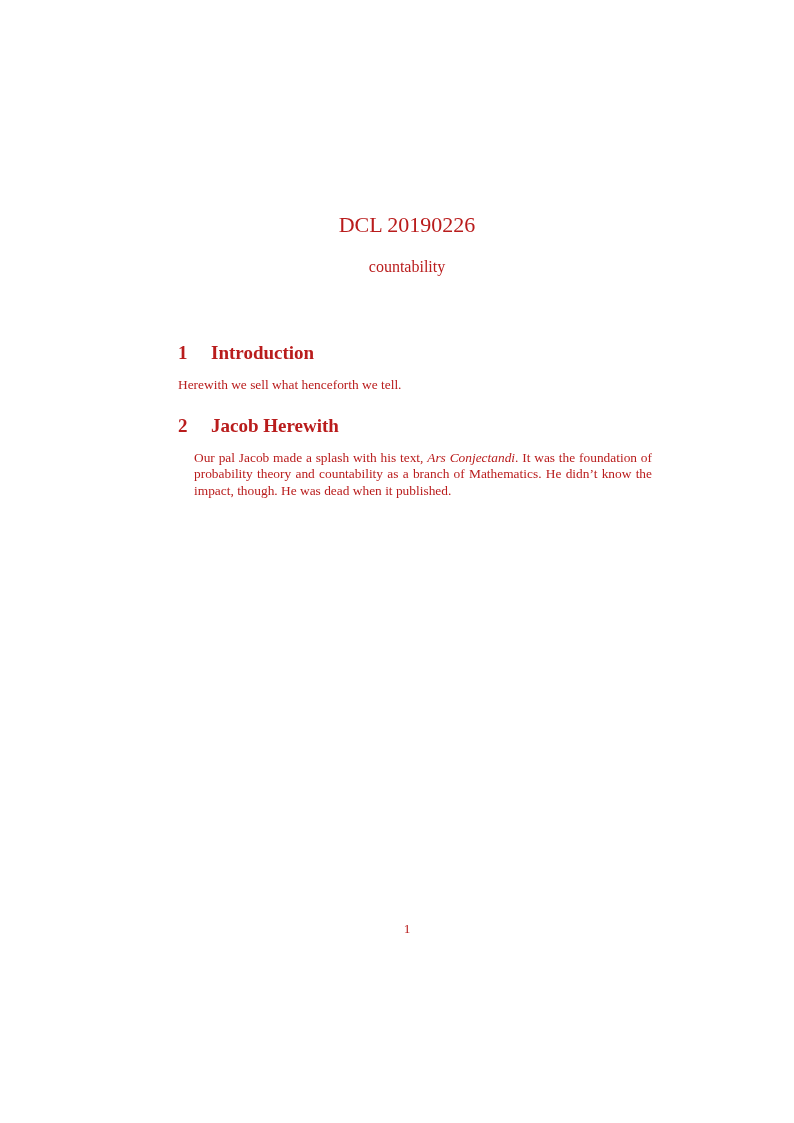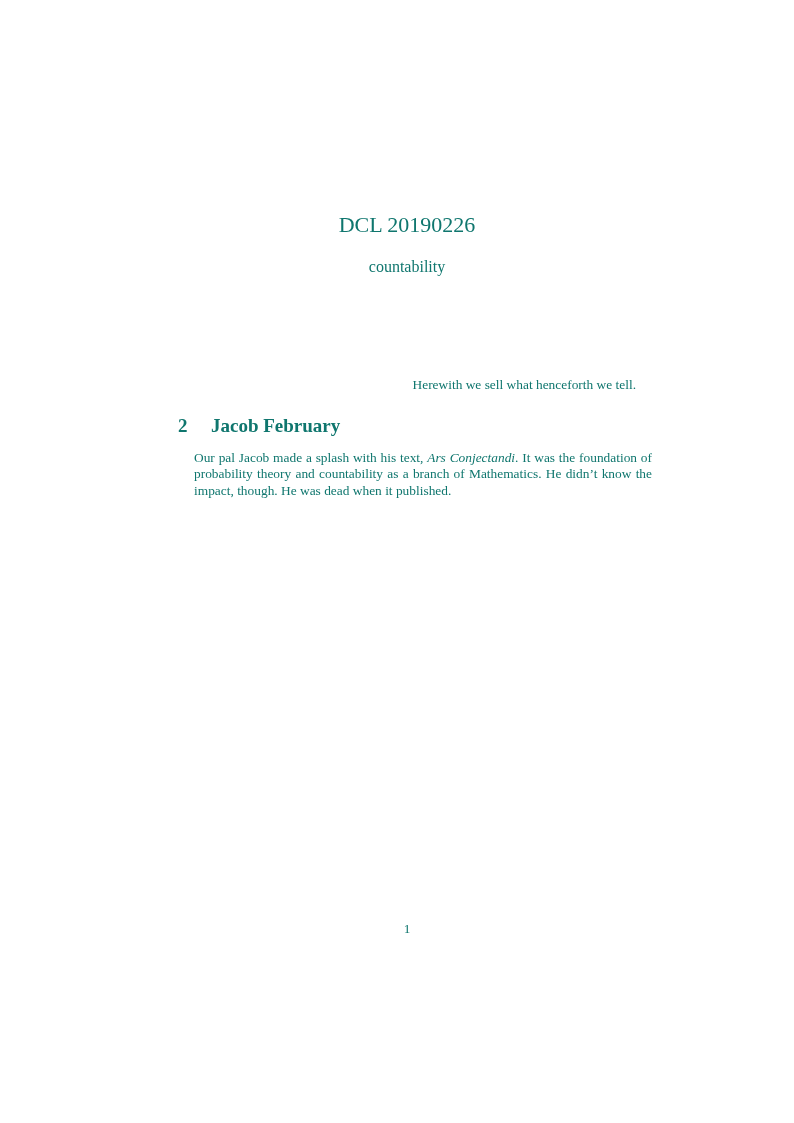--- a/index.html
+++ b/index.html
@@ -6,21 +6,21 @@
     margin: 0;
     padding: 0;
     background: #ffffff;
   }
   .page {
     position: relative;
     width: 794px;
     height: 1123px;
     background: #ffffff;
     font-family: "Liberation Serif", "DejaVu Serif", serif;
-    color: #0f766e;
+    color: #b91c1c;
     overflow: hidden;
   }
   .content-col {
     position: absolute;
     left: 178px;
     width: 458px;
   }
   .doc-title {
     top: 213px;
     font-size: 22px;
@@ -50,21 +50,21 @@
   .section-heading .sec-num {
     display: inline-block;
     width: 33px;
   }
   .s1 { top: 342px; }
   .s2 { top: 415px; }
   .body-text {
     font-size: 13.4px;
     line-height: 16.4px;
     margin: 0;
-    text-align: right;
+    text-align: left;
   }
   .b1 { top: 377px; }
   .b2 { top: 450px; text-align: justify; margin-left: 16px; }
   .italic { font-style: italic; }
   .page-number {
     top: 921px;
     font-size: 13.4px;
     line-height: 1.2;
     text-align: center;
   }
@@ -72,24 +72,27 @@
 </head>
 <body>
 
 <div class="page">
 
   <h1 class="content-col doc-title">DCL 20190226</h1>
 
   <div class="content-col doc-author">countability</div>
 
 
+  <div class="content-col section-heading s1">
+    <span class="sec-num">1</span><span class="sec-title">Introduction</span>
+  </div>
 
   <p class="content-col body-text b1">Herewith we sell what henceforth we tell.</p>
 
   <div class="content-col section-heading s2">
-    <span class="sec-num">2</span><span class="sec-title">Jacob February</span>
+    <span class="sec-num">2</span><span class="sec-title">Jacob Herewith</span>
   </div>
 
   <p class="content-col body-text b2"><span>Our pal Jacob made a splash with his text, </span><span class="italic">Ars Conjectandi</span><span>. It was the foun­dation of probability theory and countability as a branch of Mathematics. He didn’t know the impact, though. He was dead when it published.</span></p>
 
   <div class="content-col page-number">1</div>
 
 </div>
 
 </body></html>

